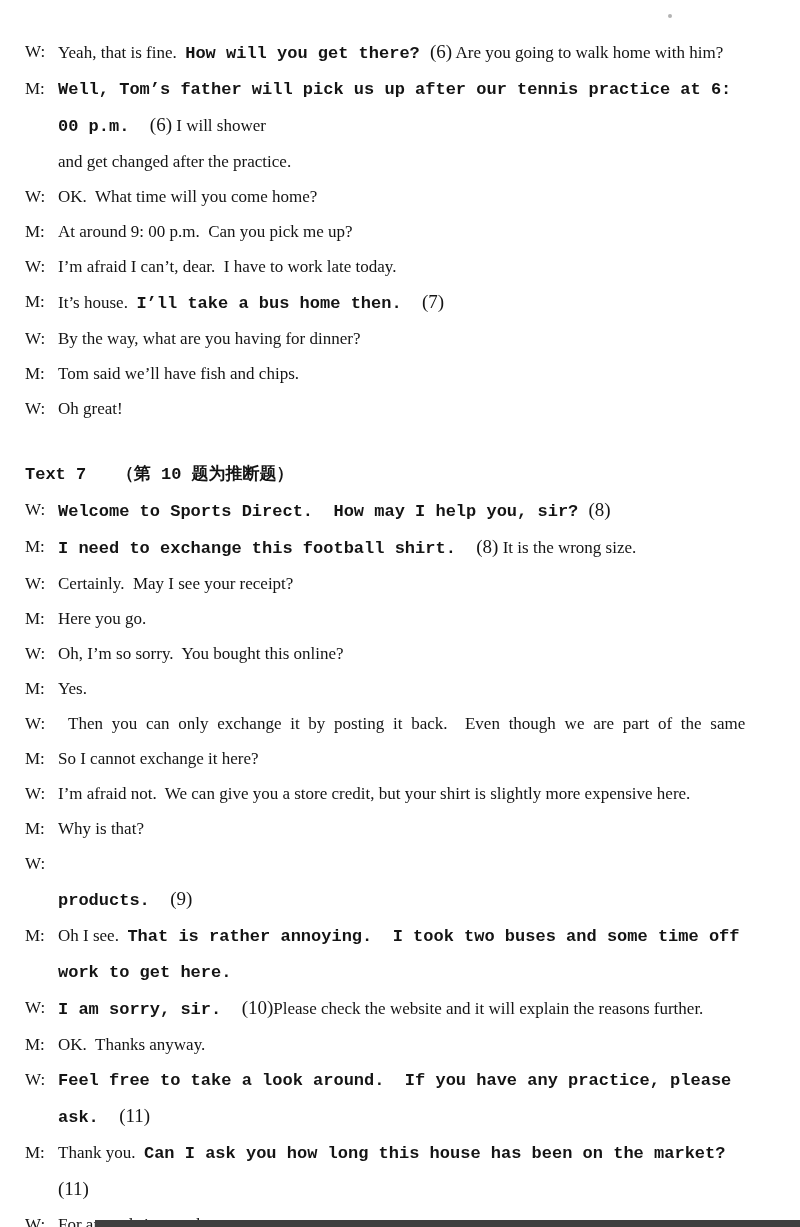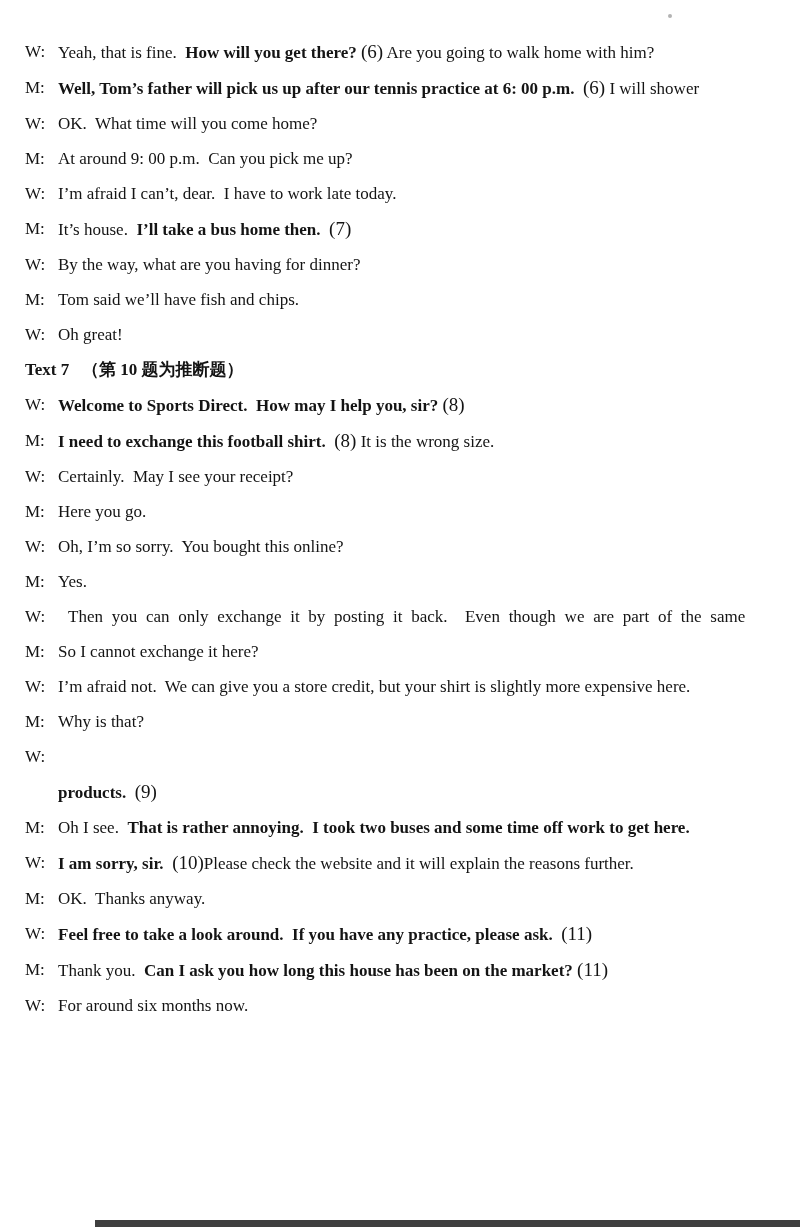--- a/index.html
+++ b/index.html
@@ -9,25 +9,25 @@
     margin:0 auto;
     background:#ffffff;
     box-sizing:border-box;
     padding:34px 40px 0 25px;
     font-family:"Liberation Serif","DejaVu Serif",serif;
     font-size:17px;
     color:#141414;
     overflow:hidden;
   }
   .line{display:flex;line-height:35px;}
-  .line.heading{font-weight:bold;}
+  .line.heading{font-weight:bold;margin-top:30px;}
   .speaker{flex:0 0 33px;}
   .content{flex:1;white-space:pre-wrap;}
   .seg.normal{font-weight:normal;margin-top:32px;}
-  .seg.bold{font-weight:bold;}
+  .seg.bold{font-weight:bold;font-family:Liberation Mono, monospace;}
   .seg.wide{word-spacing:4.5px;margin-left:10px;}
   .seg.boldwide{font-weight:bold;word-spacing:2.5px;}
   .seg.marker{font-size:19px;}
   .speck{
     position:absolute;top:14px;left:668px;
     width:4px;height:4px;border-radius:50%;
   }
   .bottom-bar{
     position:absolute;left:95px;right:0;bottom:0;height:7px;
   }
@@ -37,21 +37,21 @@
 
 <div class="page">
   <div class="speck" style="background: rgb(179, 179, 179);"></div>
   <div id="lines-root">
       <div class="line">
         <span class="speaker">W:</span>
         <span class="content"><span class="seg normal">Yeah, that is fine.  </span><span class="seg bold">How will you get there? </span><span class="seg marker">(6)</span><span class="seg normal"> Are you going to walk home with him?</span></span>
       </div>
       <div class="line">
         <span class="speaker">M:</span>
-        <span class="content"><span class="seg bold">Well, Tom’s father will pick us up after our tennis practice at 6: 00 p.m.  </span><span class="seg marker">(6)</span><span class="seg normal"> I will shower</span><br></span>
+        <span class="content"><span class="seg bold">Well, Tom’s father will pick us up after our tennis practice at 6: 00 p.m.  </span><span class="seg marker">(6)</span><span class="seg normal"> I will shower</span><br><span class="seg normal">and get changed after the practice.</span></span>
       </div>
       <div class="line">
         <span class="speaker">W:</span>
         <span class="content"><span class="seg normal">OK.  What time will you come home?</span></span>
       </div>
       <div class="line">
         <span class="speaker">M:</span>
         <span class="content"><span class="seg normal">At around 9: 00 p.m.  Can you pick me up?</span></span>
       </div>
       <div class="line">

